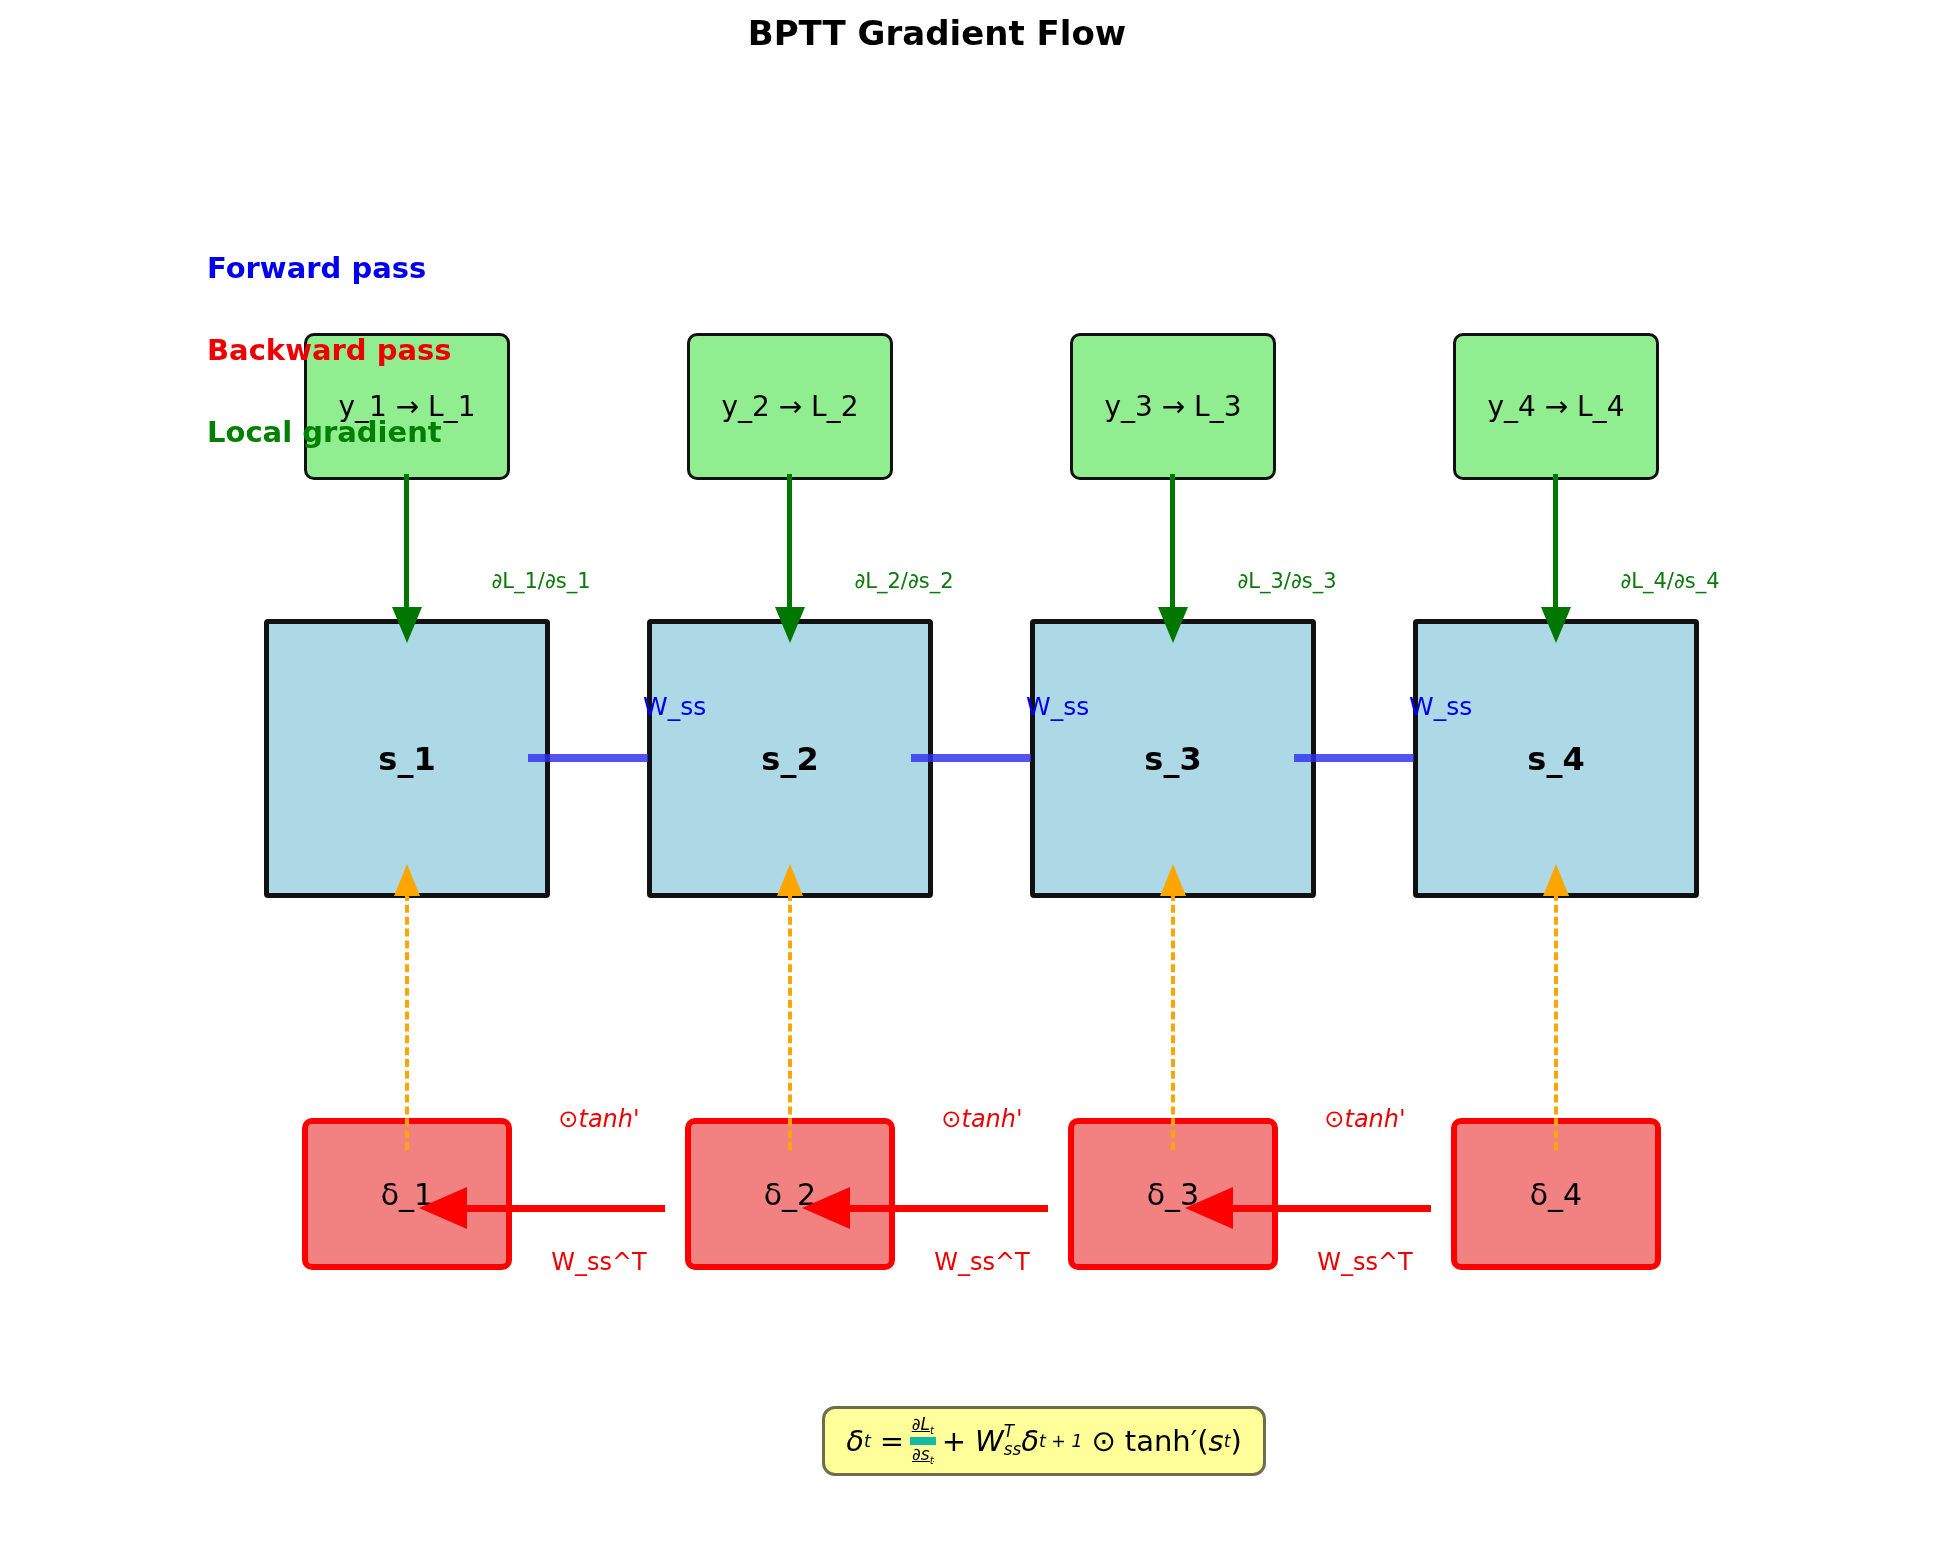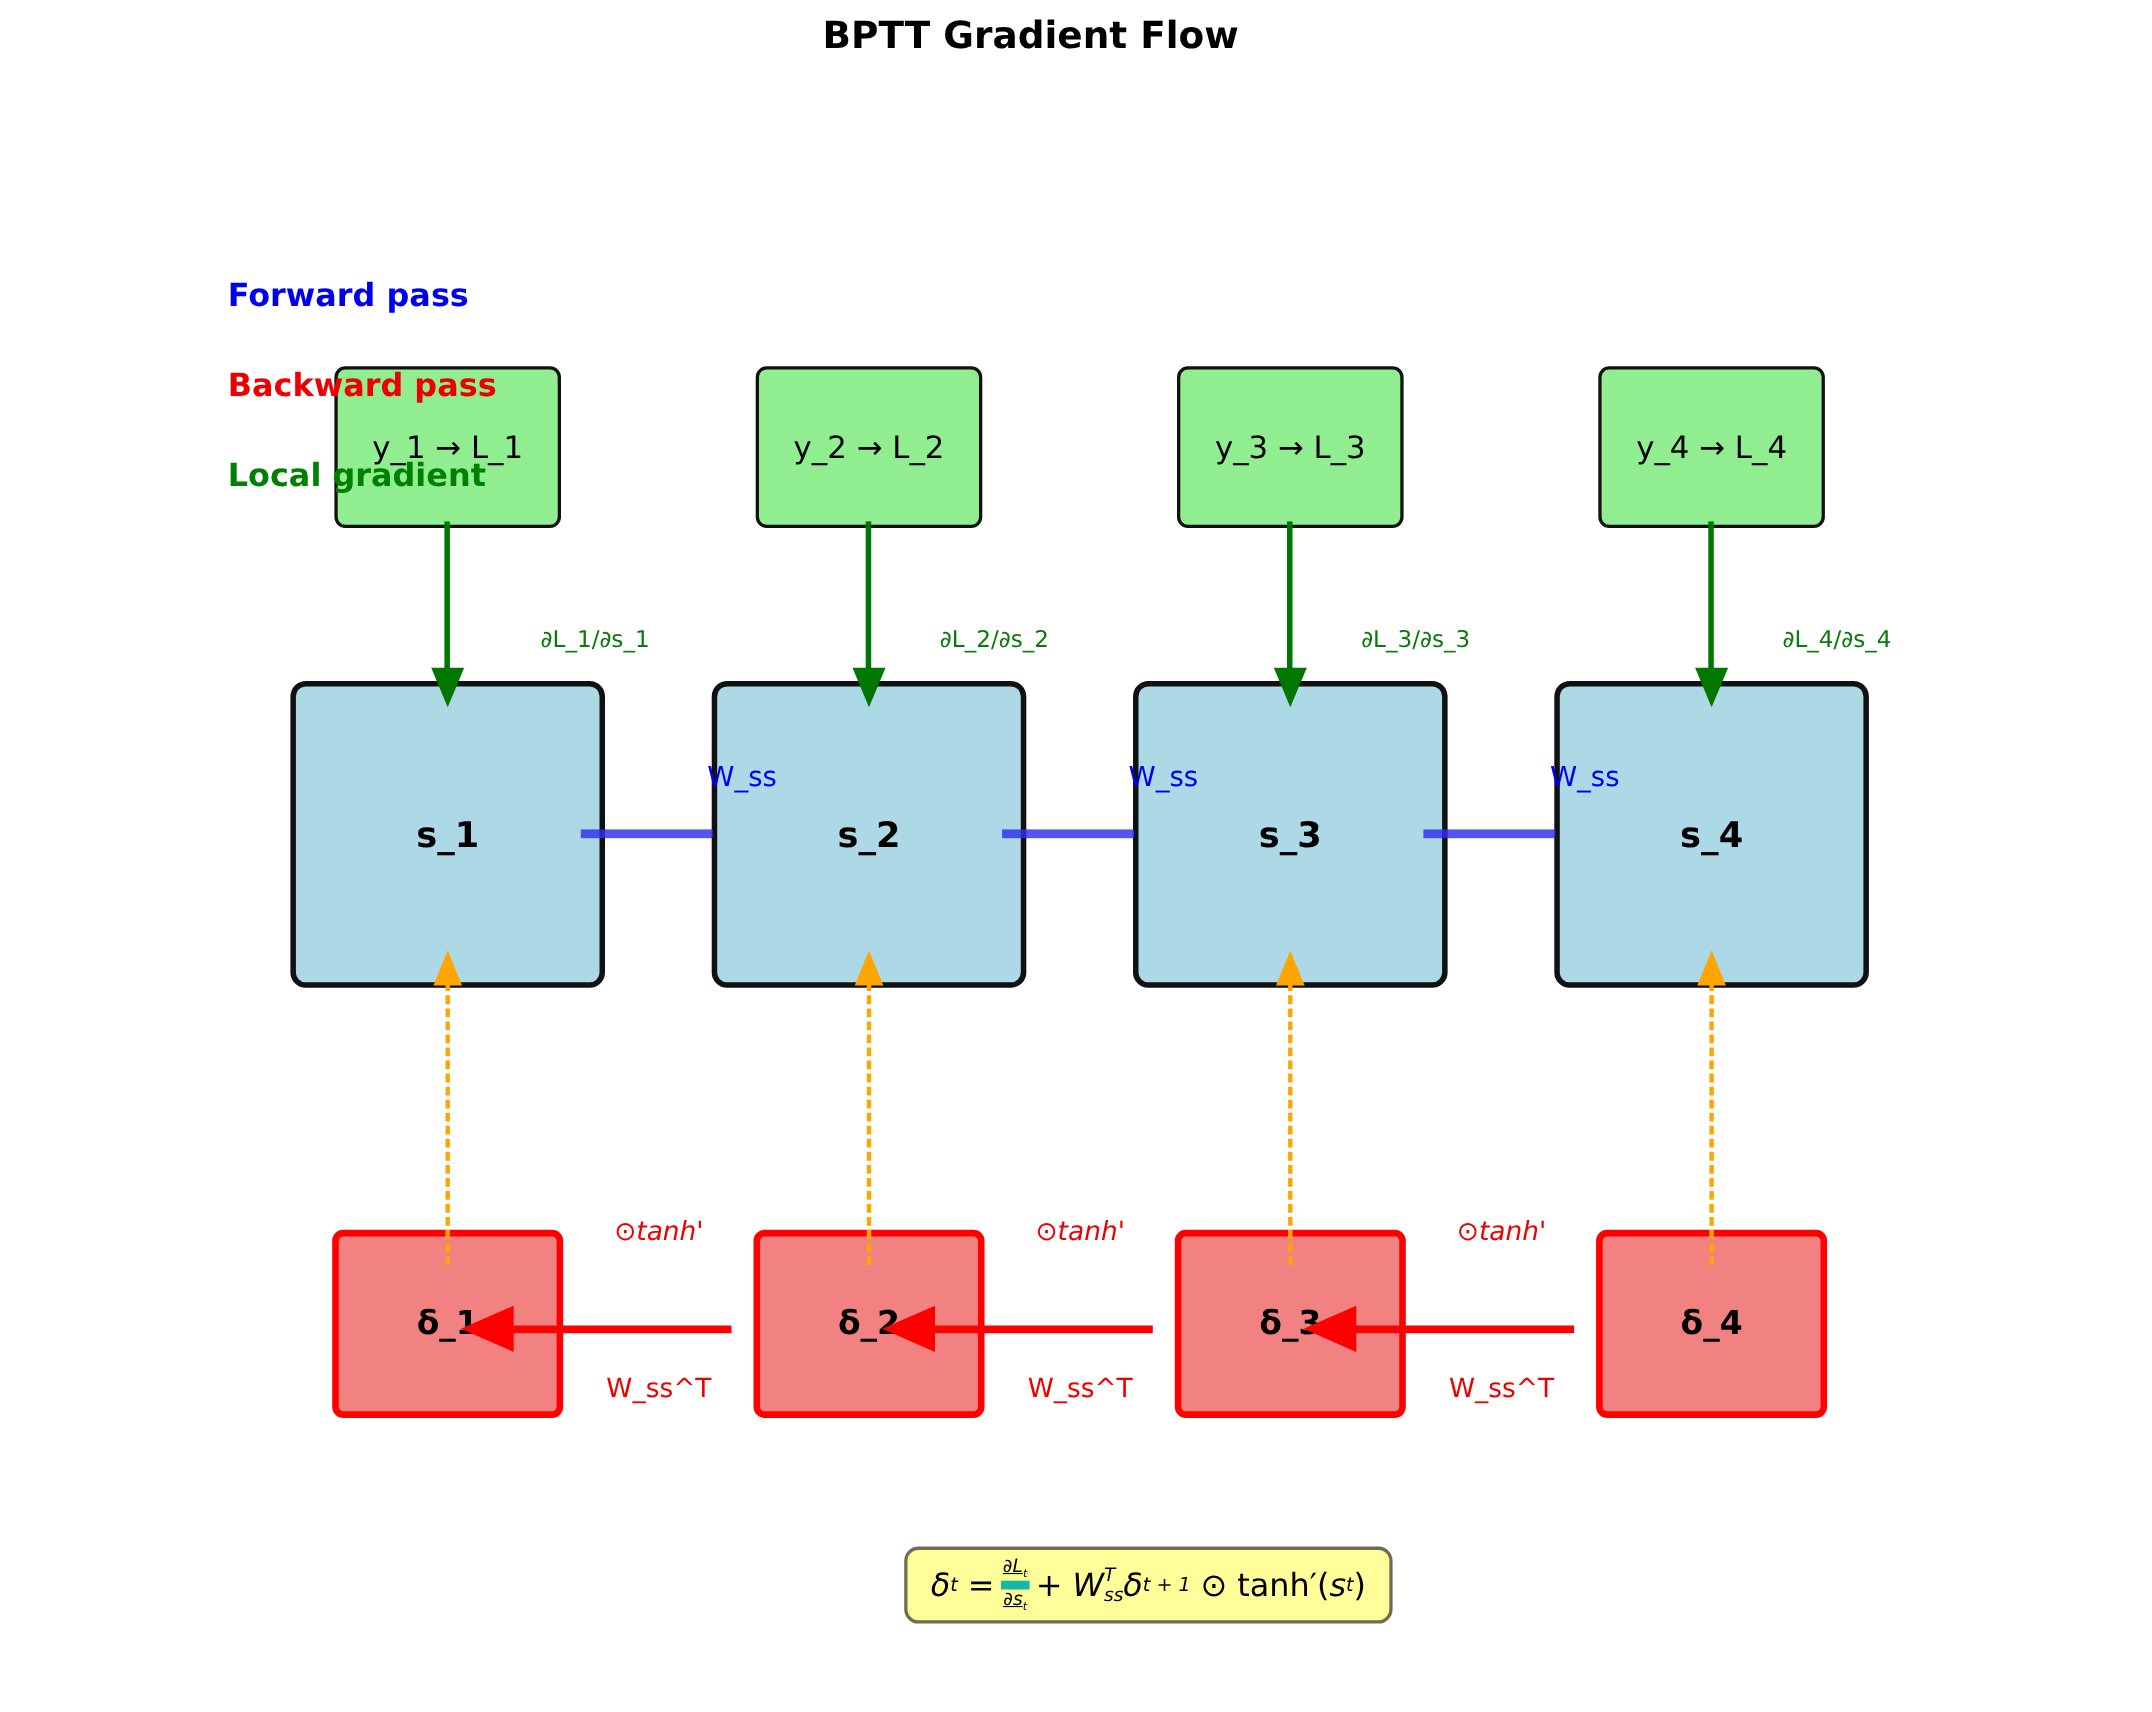--- a/index.html
+++ b/index.html
@@ -23,30 +23,30 @@
   
   .loss-box{
     width:206px;height:147px;top:333px;box-sizing:border-box;
     background:#90ee90;border:3px solid #111;border-radius:10px;
     display:flex;align-items:center;justify-content:center;
     font-size:28px;z-index:2;
   }
   
   .state-box{
     width:286px;height:279px;top:619px;box-sizing:border-box;
-    background:#add8e6;border:5px solid #111;border-radius:14px;
+    background:#add8e6;border:5px solid #111;border-radius:4px;
     display:flex;align-items:center;justify-content:center;
     font-size:32px;font-weight:bold;z-index:2;
   }
   
   .delta-box{
-    width:210px;height:171px;top:1118px;box-sizing:border-box;
+    width:210px;height:152px;top:1118px;box-sizing:border-box;
     background:#f28282;border:6px solid #ff0000;border-radius:10px;
     display:flex;align-items:center;justify-content:center;
-    font-size:30px;font-weight:bold;z-index:2;
+    font-size:30px;font-weight:normal;z-index:2;
   }
 
   
   .g-line{width:5px;top:474px;height:138px;background:#007700;z-index:3;}
   .g-head{width:0;height:0;top:607px;border-left:15px solid transparent;
     border-right:15px solid transparent;border-top:36px solid #007700;z-index:3;}
   .grad-label{top:581px;font-size:21px;color:#0b790b;white-space:nowrap;z-index:4;}
 
   
   .b-line{top:754px;height:8px;width:120px;background:rgba(46,46,238,0.82);z-index:3;}

